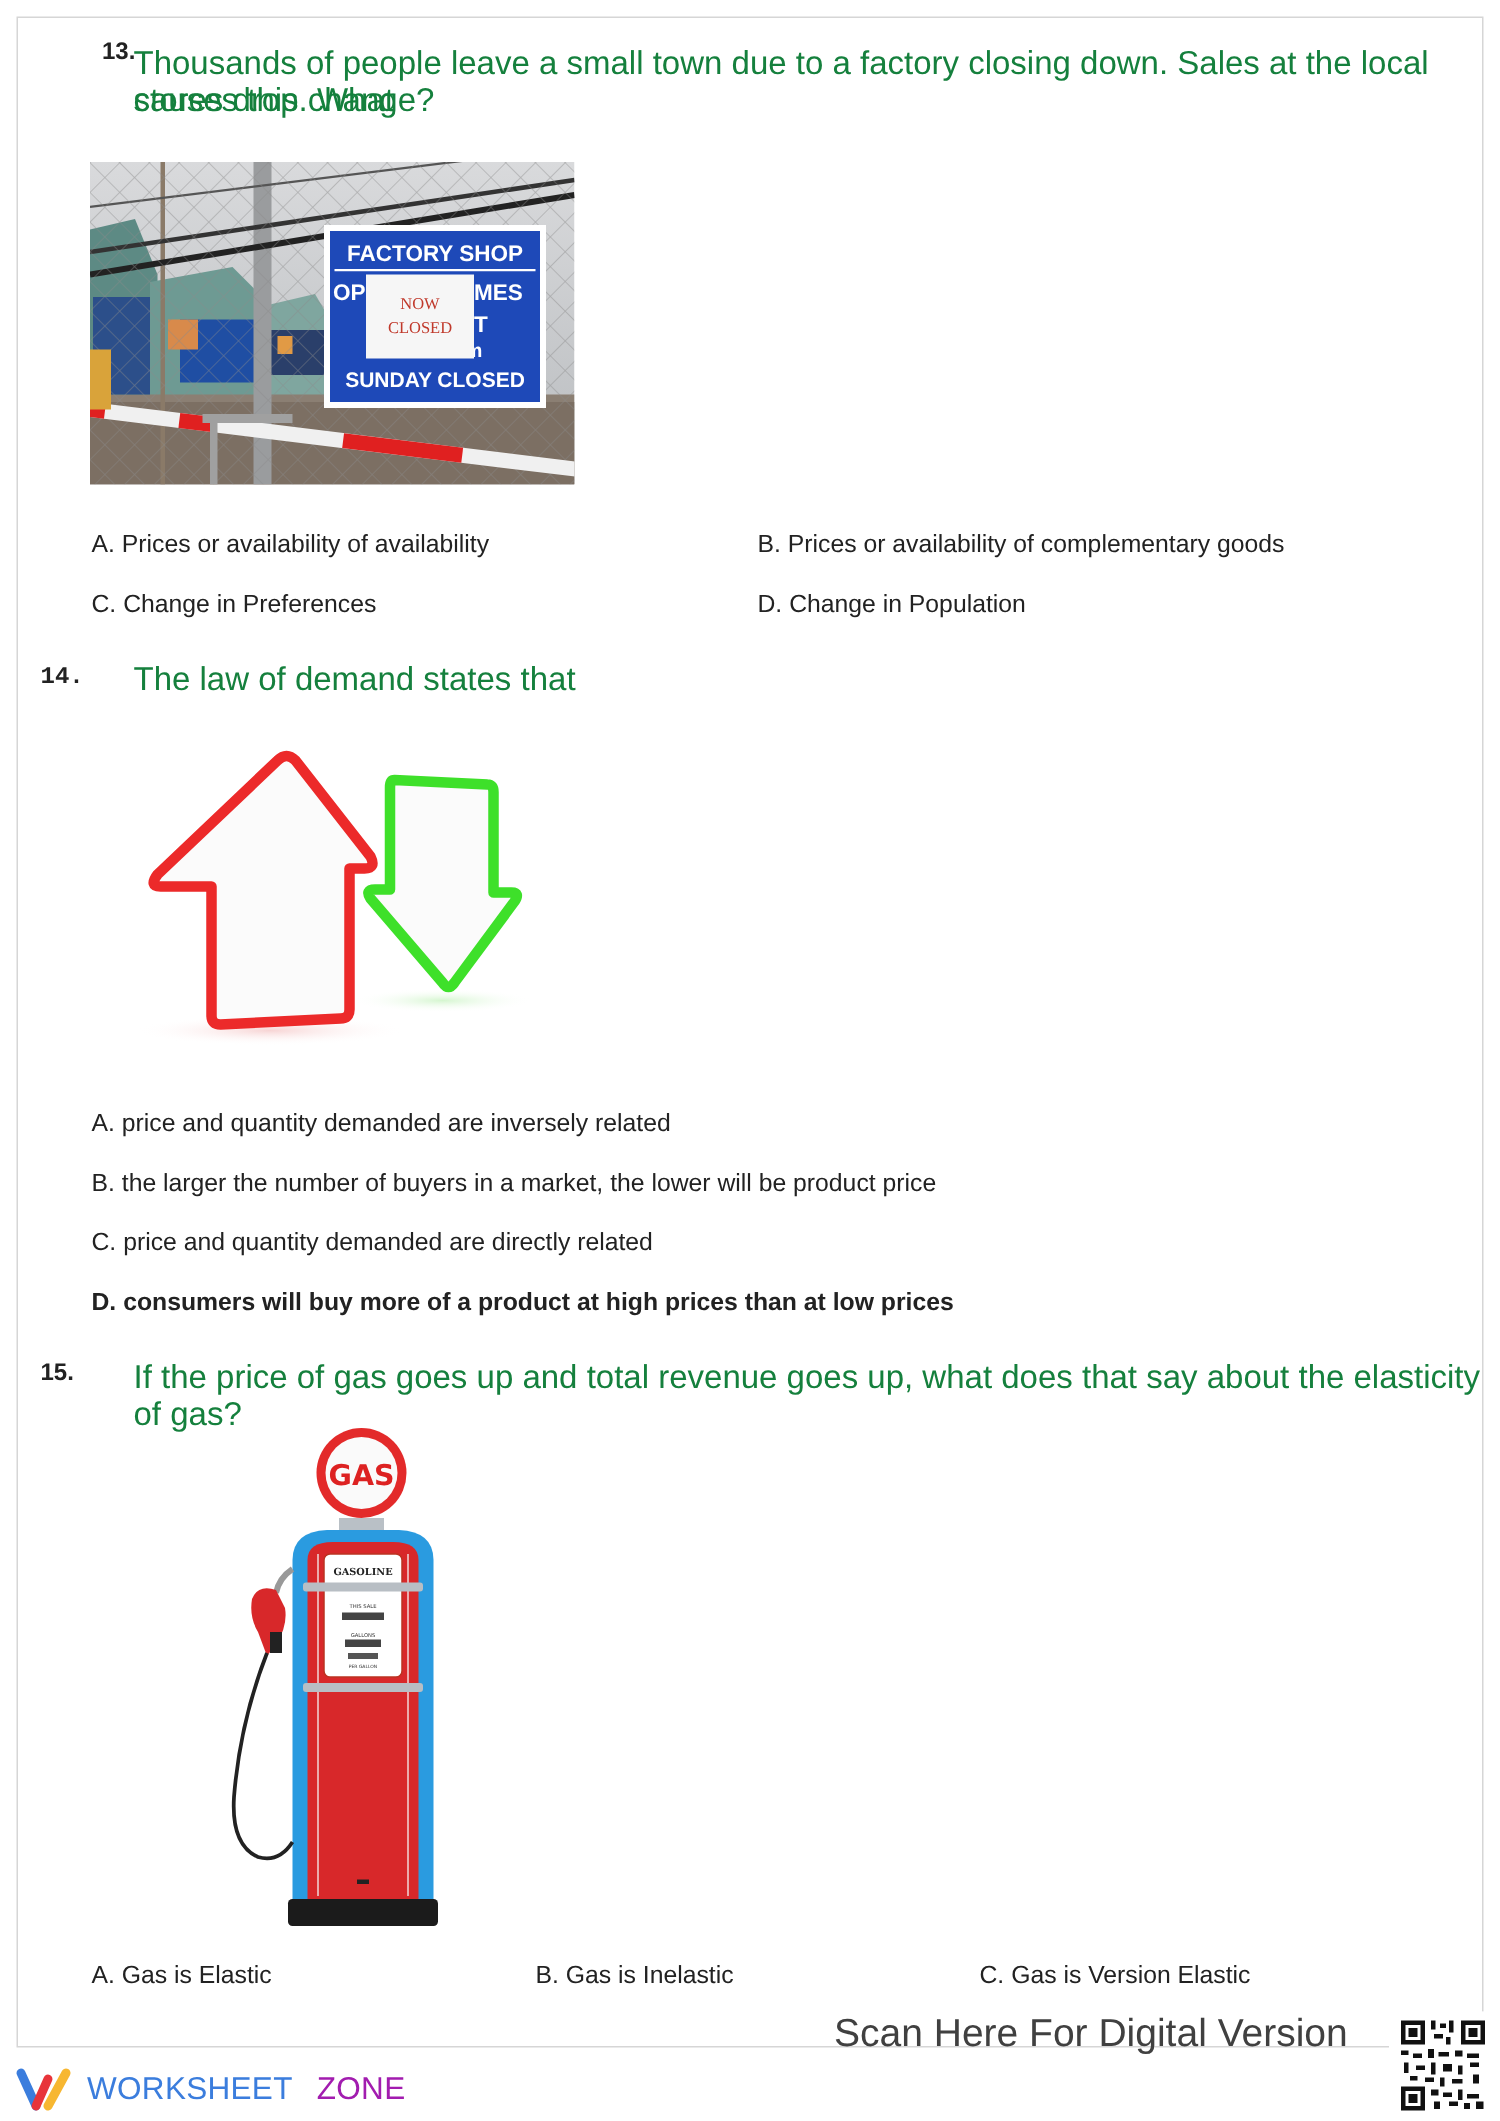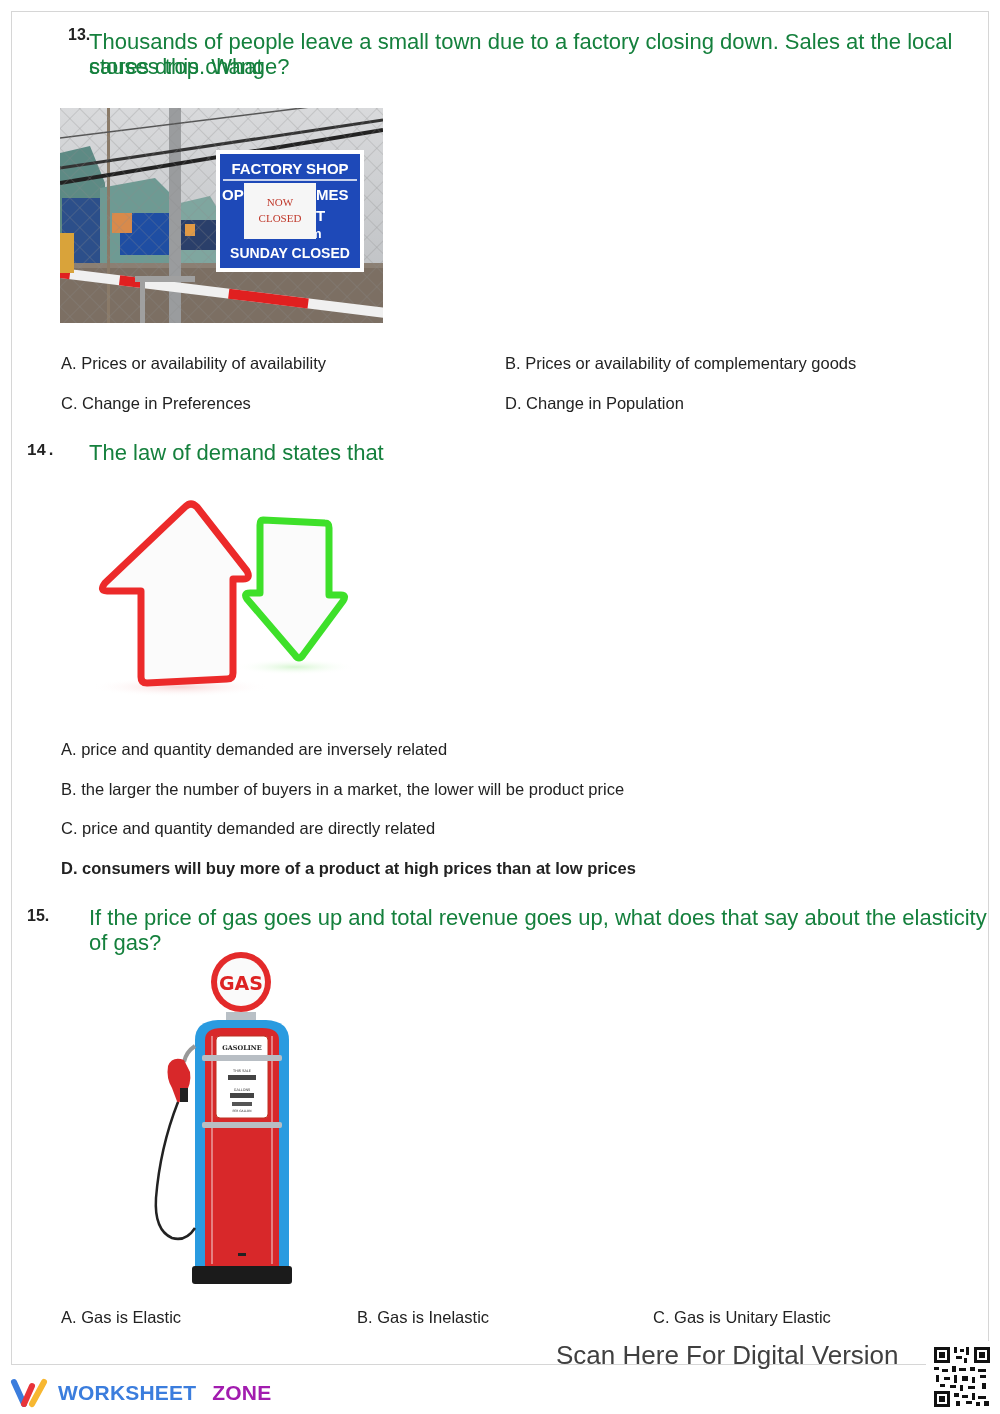--- a/index.html
+++ b/index.html
@@ -12,21 +12,21 @@
   }
 
   .q-num { position: absolute; font-weight: bold; font-size: 16px; color: #222; }
   .q-text { position: absolute; font-size: 22px; line-height: 25px; color: #15803d; margin-left: 28px; }
   .opt { position: absolute; font-size: 16.5px; color: #222; white-space: nowrap; }
 
   .img-box { position: absolute; }
 
   
   .footer-logo { position: absolute; left: 10px; top: 1378px; height: 30px; display: flex; align-items: center; }
-  .logo-text { font-weight: bold; font-size: 21px; letter-spacing: 0.2px; margin-left: 6px; }
+  .logo-text { font-weight: normal; font-size: 21px; letter-spacing: 0.2px; margin-left: 6px; }
   .logo-ws { color: #3b7ddd; }
   .logo-zone { color: #a21caf; margin-left: 16px; text-align: right; }
   .scan-text { position: absolute; left: 556px; top: 1340px; font-size: 26px; color: #404040; }
   .qr { position: absolute; left: 926px; top: 1341px; width: 72px; height: 72px; background: #fff; }
 </style>
 </head>
 <body>
 
 <div class="sheet"></div>
 
@@ -161,21 +161,21 @@
 
     <path d="M45 98 Q36 104 34 114" stroke="#999" stroke-width="4" fill="none"></path>
     <path d="M18 118 Q22 108 34 112 L40 124 Q42 136 34 148 L28 156 L22 140 Q16 130 18 118 Z" fill="#d8282a"></path>
     <rect x="30" y="140" width="8" height="14" fill="#222"></rect>
     <path d="M28 154 Q10 200 6 250 Q4 282 22 290 Q36 294 45 280" stroke="#222" stroke-width="2.5" fill="none"></path>
   </svg>
 </div>
 
 <div class="opt" style="left:61px; top:1308px;">A. Gas is Elastic</div>
 <div class="opt" style="left:357px; top:1308px;">B. Gas is Inelastic</div>
-<div class="opt" style="left:653px; top:1308px;">C. Gas is Unitary Elastic</div>
+<div class="opt" style="left:653px; top:1308px;">C. Gas is Version Elastic</div>
 
 <div class="footer-logo">
   <svg width="42" height="30" viewBox="0 0 42 30" xmlns="http://www.w3.org/2000/svg">
     <line x1="4" y1="4" x2="14" y2="26" stroke="#3b7ddd" stroke-width="6" stroke-linecap="round"></line>
     <line x1="14" y1="26" x2="22" y2="8" stroke="#e8343a" stroke-width="6" stroke-linecap="round"></line>
     <line x1="22" y1="26" x2="34" y2="4" stroke="#f7b731" stroke-width="6" stroke-linecap="round"></line>
   </svg>
   <span class="logo-text logo-ws">WORKSHEET</span>
   <span class="logo-text logo-zone">ZONE</span>
 </div>

